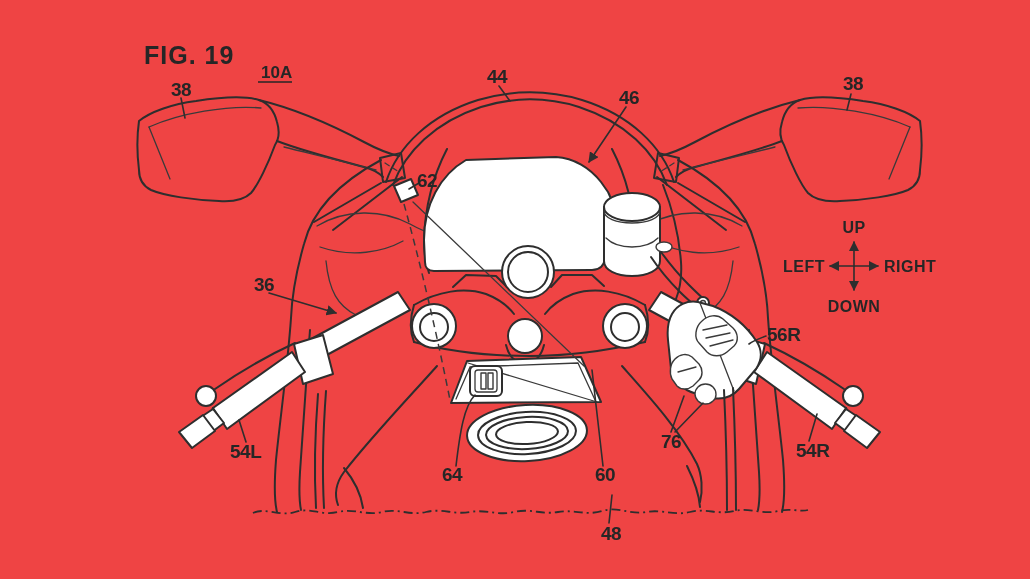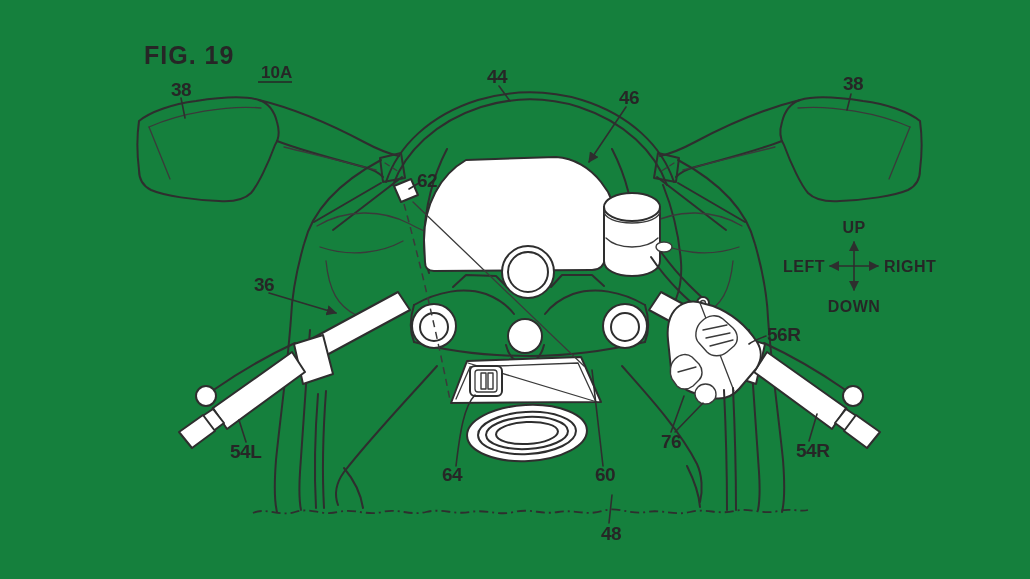--- a/index.html
+++ b/index.html
@@ -1,16 +1,16 @@
 <!DOCTYPE html>
 <html><head>
 <meta charset="utf-8">
 <style>
   html,body{margin:0;padding:0;background:#ffffff;}
-  .stage{position:relative;width:1030px;height:579px;background:#15803d;overflow:hidden;}
+  .stage{position:relative;width:1030px;height:579px;background:#ef4444;overflow:hidden;}
   svg{position:absolute;left:0;top:0;}
   .ln{fill:none;stroke:#2e2e2e;stroke-width:2;stroke-linecap:round;stroke-linejoin:round;}
   .lnf{fill:#ffffff;stroke:#2e2e2e;stroke-width:2;stroke-linecap:round;stroke-linejoin:round;}
   .thin{fill:none;stroke:#3a3a3a;stroke-width:1.3;stroke-linecap:round;stroke-linejoin:round;}
   .thinf{fill:#ffffff;stroke:#3a3a3a;stroke-width:1.4;stroke-linecap:round;stroke-linejoin:round;}
   .leader{fill:none;stroke:#2e2e2e;stroke-width:1.6;stroke-linecap:round;}
   .dash{fill:none;stroke:#3a3a3a;stroke-width:1.5;stroke-dasharray:7 5;}
   .wavy{fill:none;stroke:#2e2e2e;stroke-width:1.8;stroke-dasharray:9 4 2 4;}
   text{font-family:"Liberation Sans","DejaVu Sans",sans-serif;fill:#262626;}
   .num{font-size:19px;font-weight:600;letter-spacing:-0.5px;}

